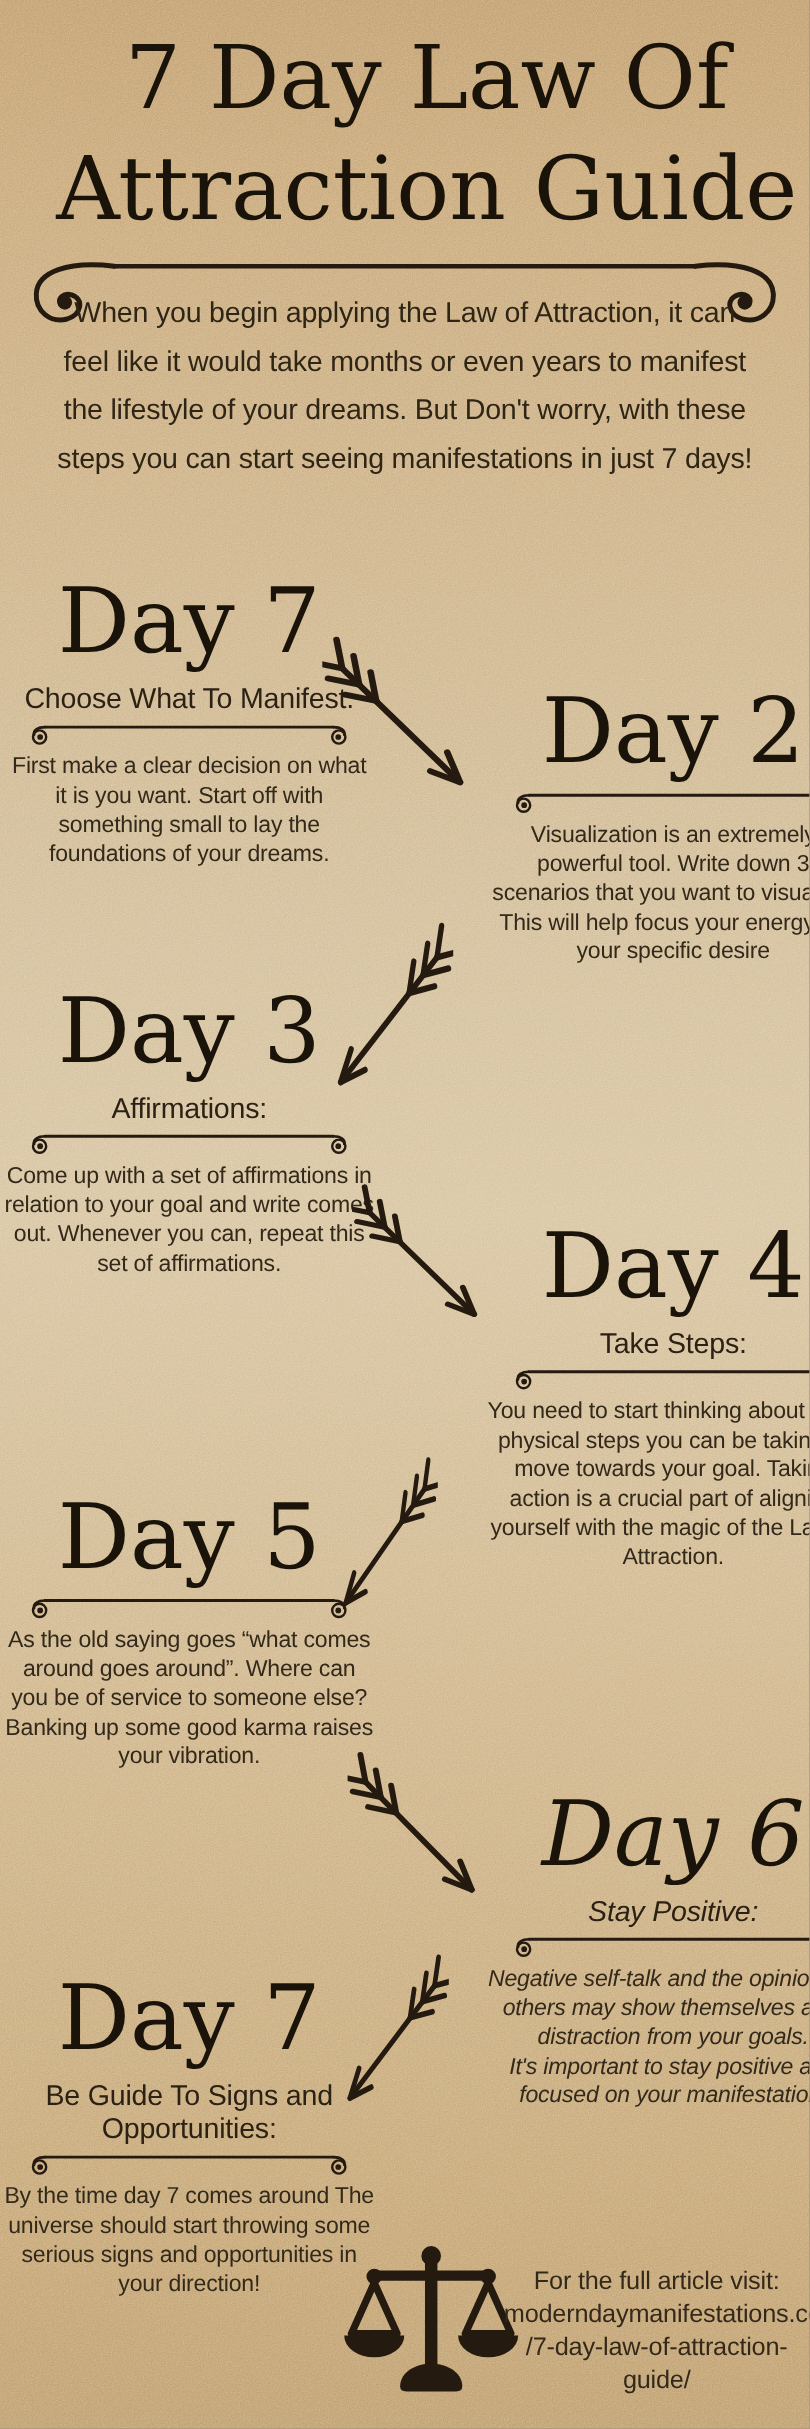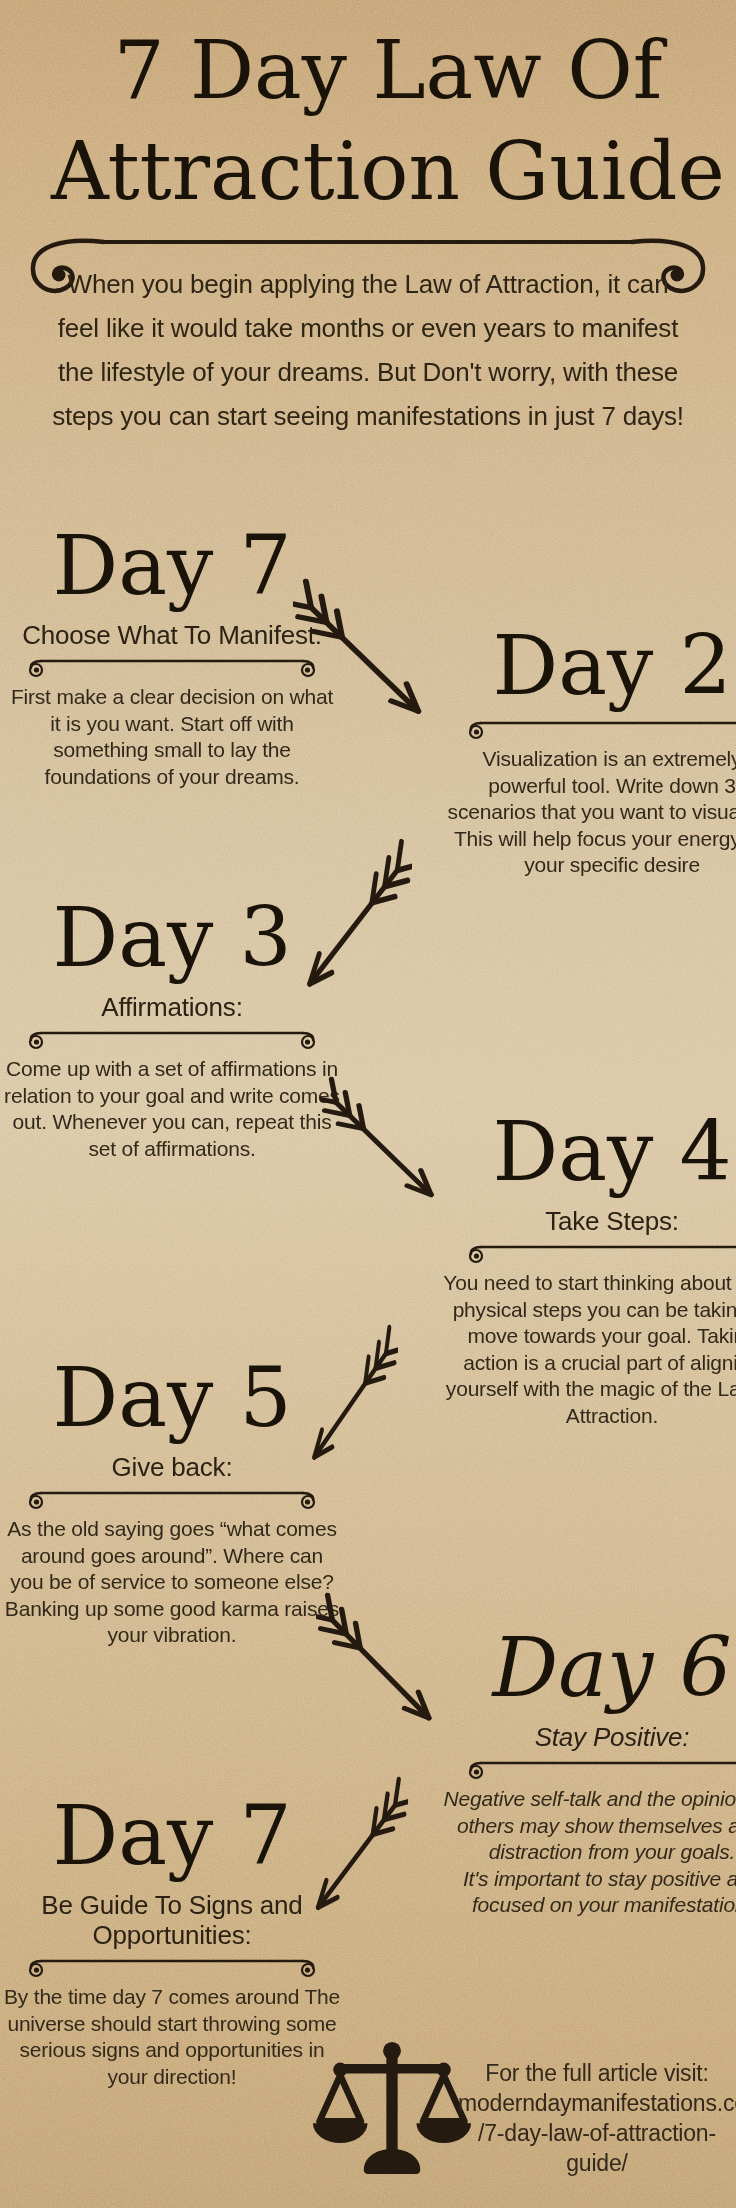--- a/index.html
+++ b/index.html
@@ -137,21 +137,20 @@
         <circle class="fill" cx="11.5" cy="14" r="2.6"></circle>
       <path class="stroke" stroke-width="2.4" d="M278,5 C285,5 289,8 288,12"></path>
       <circle class="stroke" stroke-width="2.2" cx="283" cy="14" r="6"></circle>
         <circle class="fill" cx="282.5" cy="14" r="2.6"></circle>
     </svg>
     <div class="day-body">You need to start thinking about what physical steps you can be taking to move towards your goal. Taking action is a crucial part of aligning yourself with the magic of the Law of Attraction.</div>
   </div>
 
   <div class="day col-l d5">
     <div class="day-heading">Day 5</div>
-    <div class="day-sub">Give back:</div>
     <svg class="day-divider" viewBox="0 0 294 22">
       <path class="stroke" stroke-width="2.6" d="M16,5 H278"></path>
       <path class="stroke" stroke-width="2.4" d="M16,5 C9,5 5,8 6,12"></path>
       <circle class="stroke" stroke-width="2.2" cx="11" cy="14" r="6"></circle>
         <circle class="fill" cx="11.5" cy="14" r="2.6"></circle>
       <path class="stroke" stroke-width="2.4" d="M278,5 C285,5 289,8 288,12"></path>
       <circle class="stroke" stroke-width="2.2" cx="283" cy="14" r="6"></circle>
         <circle class="fill" cx="282.5" cy="14" r="2.6"></circle>
     </svg>
     <div class="day-body">As the old saying goes “what comes around goes around”. Where can you be of service to someone else? Banking up some good karma raises your vibration.</div>

